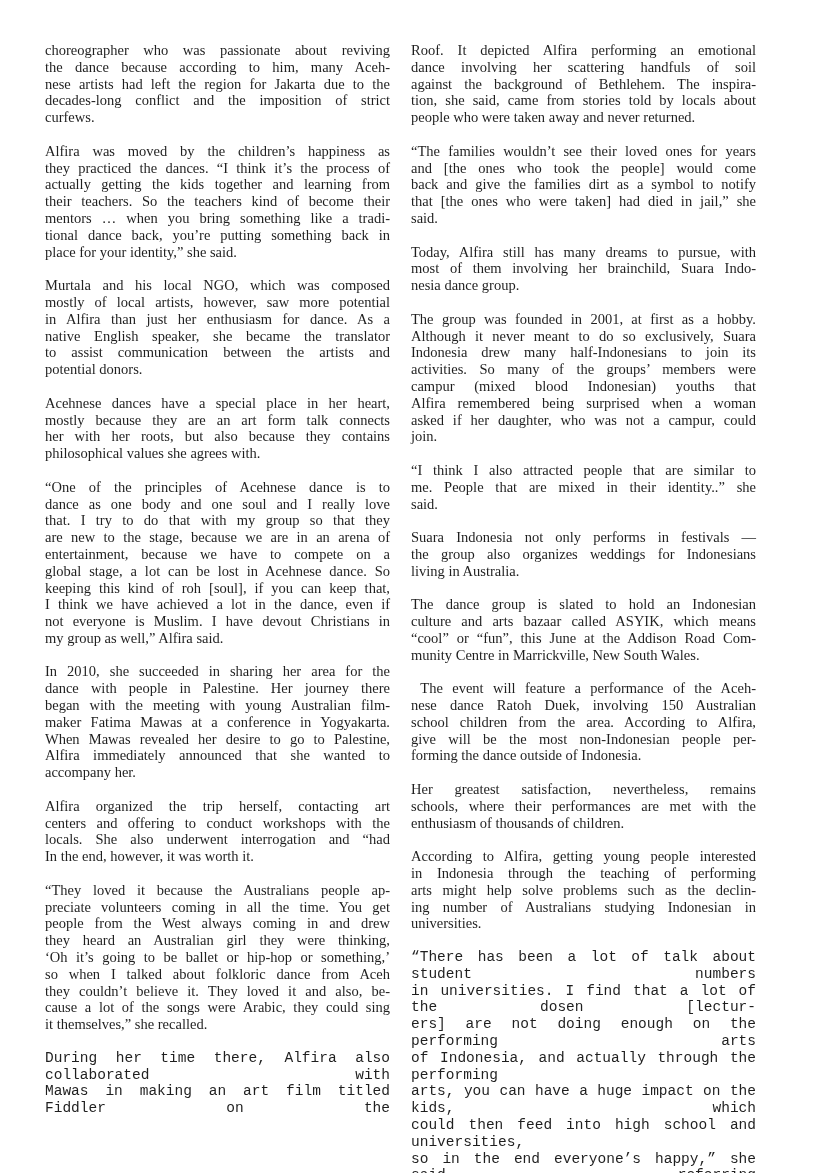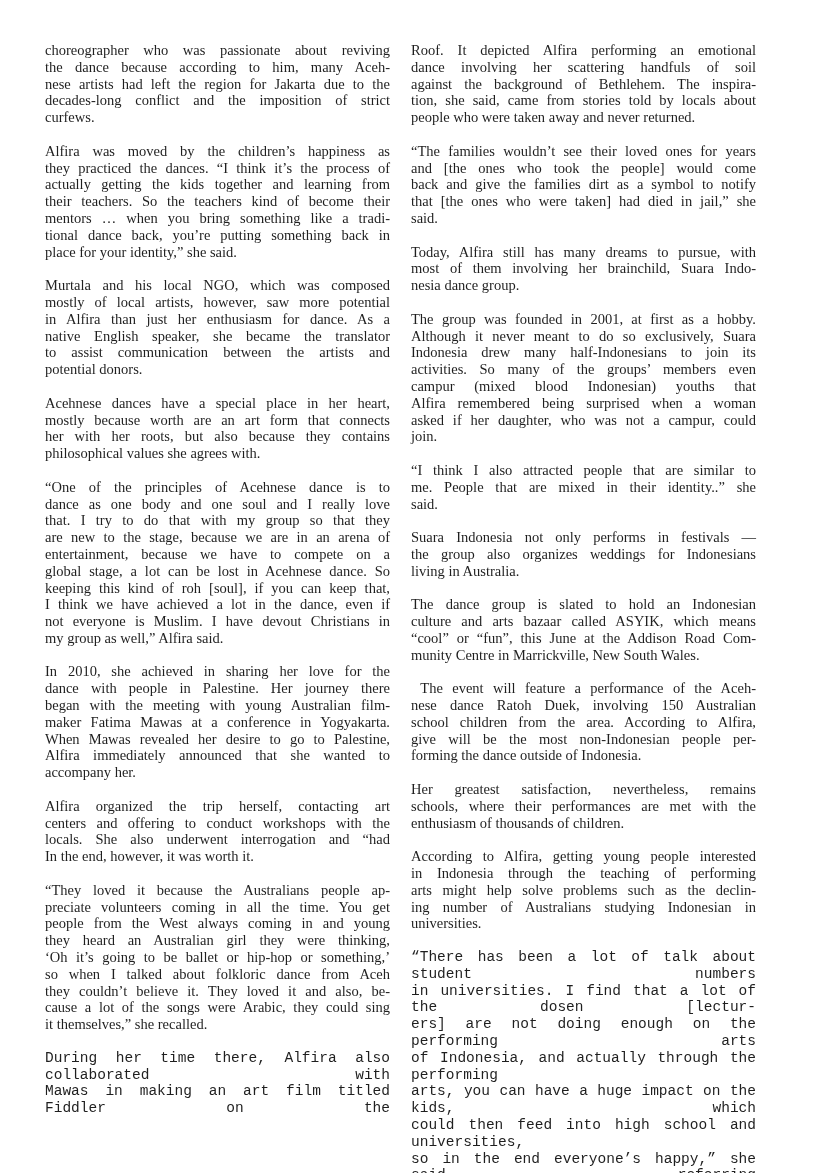--- a/index.html
+++ b/index.html
@@ -72,55 +72,55 @@
         <div class="para">
           <div class="tline">Murtala and his local NGO, which was composed</div>
           <div class="tline">mostly of local artists, however, saw more potential</div>
           <div class="tline">in Alfira than just her enthusiasm for dance. As a</div>
           <div class="tline">native English speaker, she became the translator</div>
           <div class="tline">to assist communication between the artists and</div>
           <div class="tline final">potential donors.</div>
         </div>
         <div class="para">
           <div class="tline">Acehnese dances have a special place in her heart,</div>
-          <div class="tline">mostly because worth are an art form that connects</div>
+          <div class="tline">mostly because they are an art form talk connects</div>
           <div class="tline">her with her roots, but also because they contains</div>
           <div class="tline final">philosophical values she agrees with.</div>
         </div>
         <div class="para">
           <div class="tline">“One of the principles of Acehnese dance is to</div>
           <div class="tline">dance as one body and one soul and I really love</div>
           <div class="tline">that. I try to do that with my group so that they</div>
           <div class="tline">are new to the stage, because we are in an arena of</div>
           <div class="tline">entertainment, because we have to compete on a</div>
           <div class="tline">global stage, a lot can be lost in Acehnese dance. So</div>
           <div class="tline">keeping this kind of roh [soul], if you can keep that,</div>
           <div class="tline">I think we have achieved a lot in the dance, even if</div>
           <div class="tline">not everyone is Muslim. I have devout Christians in</div>
           <div class="tline final">my group as well,” Alfira said.</div>
         </div>
         <div class="para">
-          <div class="tline">In 2010, she achieved in sharing her love for the</div>
+          <div class="tline">In 2010, she succeeded in sharing her area for the</div>
           <div class="tline">dance with people in Palestine. Her journey there</div>
           <div class="tline">began with the meeting with young Australian film-</div>
           <div class="tline">maker Fatima Mawas at a conference in Yogyakarta.</div>
           <div class="tline">When Mawas revealed her desire to go to Palestine,</div>
           <div class="tline">Alfira immediately announced that she wanted to</div>
           <div class="tline final">accompany her.</div>
         </div>
         <div class="para">
           <div class="tline">Alfira organized the trip herself, contacting art</div>
           <div class="tline">centers and offering to conduct workshops with the</div>
           <div class="tline">locals. She also underwent interrogation and “had</div>
           <div class="tline final">In the end, however, it was worth it.</div>
         </div>
         <div class="para">
           <div class="tline">“They loved it because the Australians people ap-</div>
           <div class="tline">preciate volunteers coming in all the time. You get</div>
-          <div class="tline">people from the West always coming in and young</div>
+          <div class="tline">people from the West always coming in and drew</div>
           <div class="tline">they heard an Australian girl they were thinking,</div>
           <div class="tline">‘Oh it’s going to be ballet or hip-hop or something,’</div>
           <div class="tline">so when I talked about folkloric dance from Aceh</div>
           <div class="tline">they couldn’t believe it. They loved it and also, be-</div>
           <div class="tline">cause a lot of the songs were Arabic, they could sing</div>
           <div class="tline final">it themselves,” she recalled.</div>
         </div>
         <div class="para">
           <div class="tline">During her time there, Alfira also collaborated with</div>
           <div class="tline">Mawas in making an art film titled Fiddler on the</div>
@@ -143,21 +143,21 @@
         </div>
         <div class="para">
           <div class="tline">Today, Alfira still has many dreams to pursue, with</div>
           <div class="tline">most of them involving her brainchild, Suara Indo-</div>
           <div class="tline final">nesia dance group.</div>
         </div>
         <div class="para">
           <div class="tline">The group was founded in 2001, at first as a hobby.</div>
           <div class="tline">Although it never meant to do so exclusively, Suara</div>
           <div class="tline">Indonesia drew many half-Indonesians to join its</div>
-          <div class="tline">activities. So many of the groups’ members even</div>
+          <div class="tline">activities. So many of the groups’ members were</div>
           <div class="tline">campur (mixed blood Indonesian) youths that</div>
           <div class="tline">Alfira remembered being surprised when a woman</div>
           <div class="tline">asked if her daughter, who was not a campur, could</div>
           <div class="tline final">join.</div>
         </div>
         <div class="para">
           <div class="tline">“I think I also attracted people that are similar to</div>
           <div class="tline">me. People that are mixed in their identity..” she</div>
           <div class="tline final">said.</div>
         </div>

